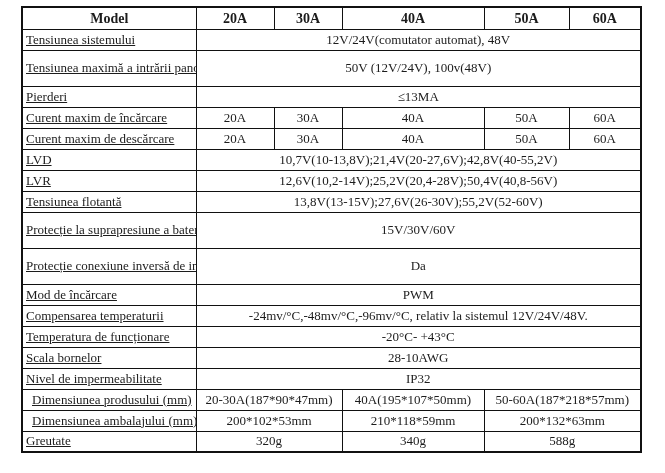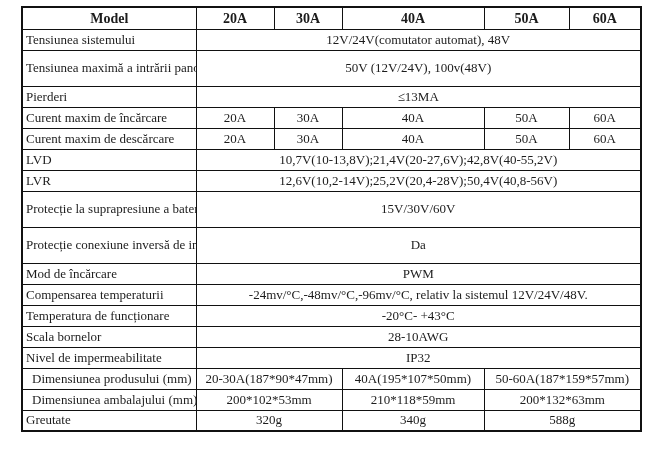--- a/index.html
+++ b/index.html
@@ -42,20 +42,21 @@
   }
   th.col-h {
     font-weight: bold;
     font-size: 14px;
     text-align: center;
   }
   td.label {
     text-align: left;
     padding-left: 6px;
     white-space: normal;
+    text-decoration: underline;
   }
   td.label.tight { padding-left: 9px; padding-right: 0; }
   td.label.justify { text-align: justify; }
   td.val {
     text-align: center;
   }
   td.vtop {
     vertical-align: top;
     padding-top: 2px;
   }
@@ -120,20 +121,24 @@
     <tr class="h1">
       <td class="label">LVD</td>
       <td class="val" colspan="5">10,7V(10-13,8V);21,4V(20-27,6V);42,8V(40-55,2V)</td>
     </tr>
 
     <tr class="h1">
       <td class="label">LVR</td>
       <td class="val" colspan="5">12,6V(10,2-14V);25,2V(20,4-28V);50,4V(40,8-56V)</td>
     </tr>
 
+    <tr class="h1">
+      <td class="label">Tensiunea flotantă</td>
+      <td class="val" colspan="5">13,8V(13-15V);27,6V(26-30V);55,2V(52-60V)</td>
+    </tr>
 
     <tr class="h2">
       <td class="label justify">Protecție la suprapresiune a bateriei</td>
       <td class="val vtop" colspan="5">15V/30V/60V</td>
     </tr>
 
     <tr class="h2">
       <td class="label justify">Protecție conexiune inversă de intrare</td>
       <td class="val vtop" colspan="5">Da</td>
     </tr>
@@ -160,21 +165,21 @@
 
     <tr class="h1">
       <td class="label">Nivel de impermeabilitate</td>
       <td class="val" colspan="5">IP32</td>
     </tr>
 
     <tr class="h1">
       <td class="label tight">Dimensiunea produsului (mm)</td>
       <td class="val" colspan="2">20-30A(187*90*47mm)</td>
       <td class="val">40A(195*107*50mm)</td>
-      <td class="val" colspan="2">50-60A(187*159*57mm)</td>
+      <td class="val" colspan="2">50-60A(187*218*57mm)</td>
     </tr>
 
     <tr class="h1">
       <td class="label tight">Dimensiunea ambalajului (mm)</td>
       <td class="val" colspan="2">200*102*53mm</td>
       <td class="val">210*118*59mm</td>
       <td class="val" colspan="2">200*132*63mm</td>
     </tr>
 
     <tr class="h1">

